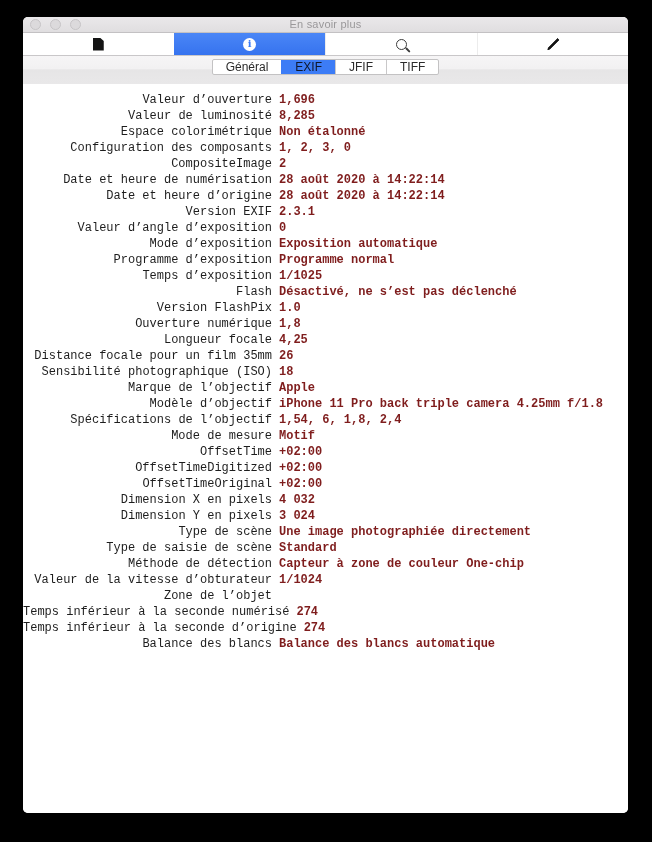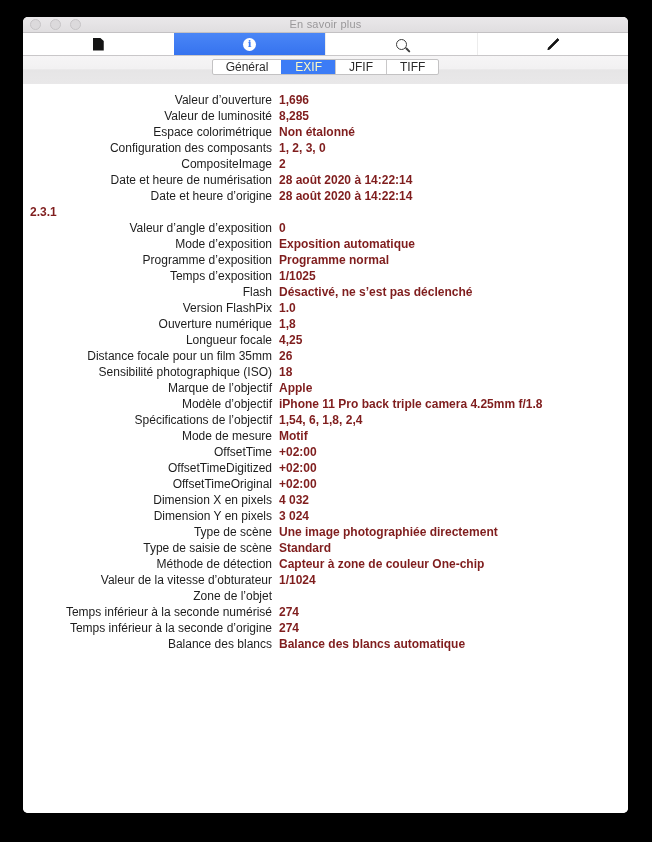--- a/index.html
+++ b/index.html
@@ -68,27 +68,27 @@
   .tabcontrol{
     margin-top:3px;height:16px;display:inline-flex;align-self:flex-start;
     background:#fff;border:1px solid #c3c2c3;border-radius:2px;
     overflow:hidden;box-sizing:border-box;
   }
   .tab{
     padding:0 13px;font-size:12px;line-height:19px;color:#2b2b2b;
     border-left:1px solid #c9c8c9;display:flex;align-items:center;
   }
   .tab:first-child{border-left:none;}
-  .tab.sel{background:#3c7cf6;color:#fef9c3;border-left-color:transparent;}
+  .tab.sel{background:#3c7cf6;color:#0f172a;border-left-color:transparent;}
   .tab.sel + .tab{border-left-color:#c9c8c9;}
   
   .content{
     flex:1 1 auto;background:#fff;padding-top:8px;overflow:hidden;
   }
-  .row{display:flex;height:16px;line-height:16px;white-space:nowrap;}
+  .row{display:flex;height:16px;line-height:16px;white-space:nowrap;font-family:Liberation Mono, monospace;}
   .rlabel{
     flex:0 0 249px;text-align:right;font-size:12px;color:#1d1d1d;
   }
   .rvalue{
     margin-left:7px;font-size:12px;font-weight:bold;color:#7f1d1d;
   }
 </style>
 </head>
 <body>
 
@@ -150,20 +150,21 @@
       </div>
       <div class="row">
         <span class="rlabel">Date et heure de numérisation</span>
         <span class="rvalue">28 août 2020 à 14:22:14</span>
       </div>
       <div class="row">
         <span class="rlabel">Date et heure d’origine</span>
         <span class="rvalue">28 août 2020 à 14:22:14</span>
       </div>
       <div class="row">
+        <span class="rlabel">Version EXIF</span>
         <span class="rvalue">2.3.1</span>
       </div>
       <div class="row">
         <span class="rlabel">Valeur d’angle d’exposition</span>
         <span class="rvalue">0</span>
       </div>
       <div class="row">
         <span class="rlabel">Mode d’exposition</span>
         <span class="rvalue">Exposition automatique</span>
       </div>

